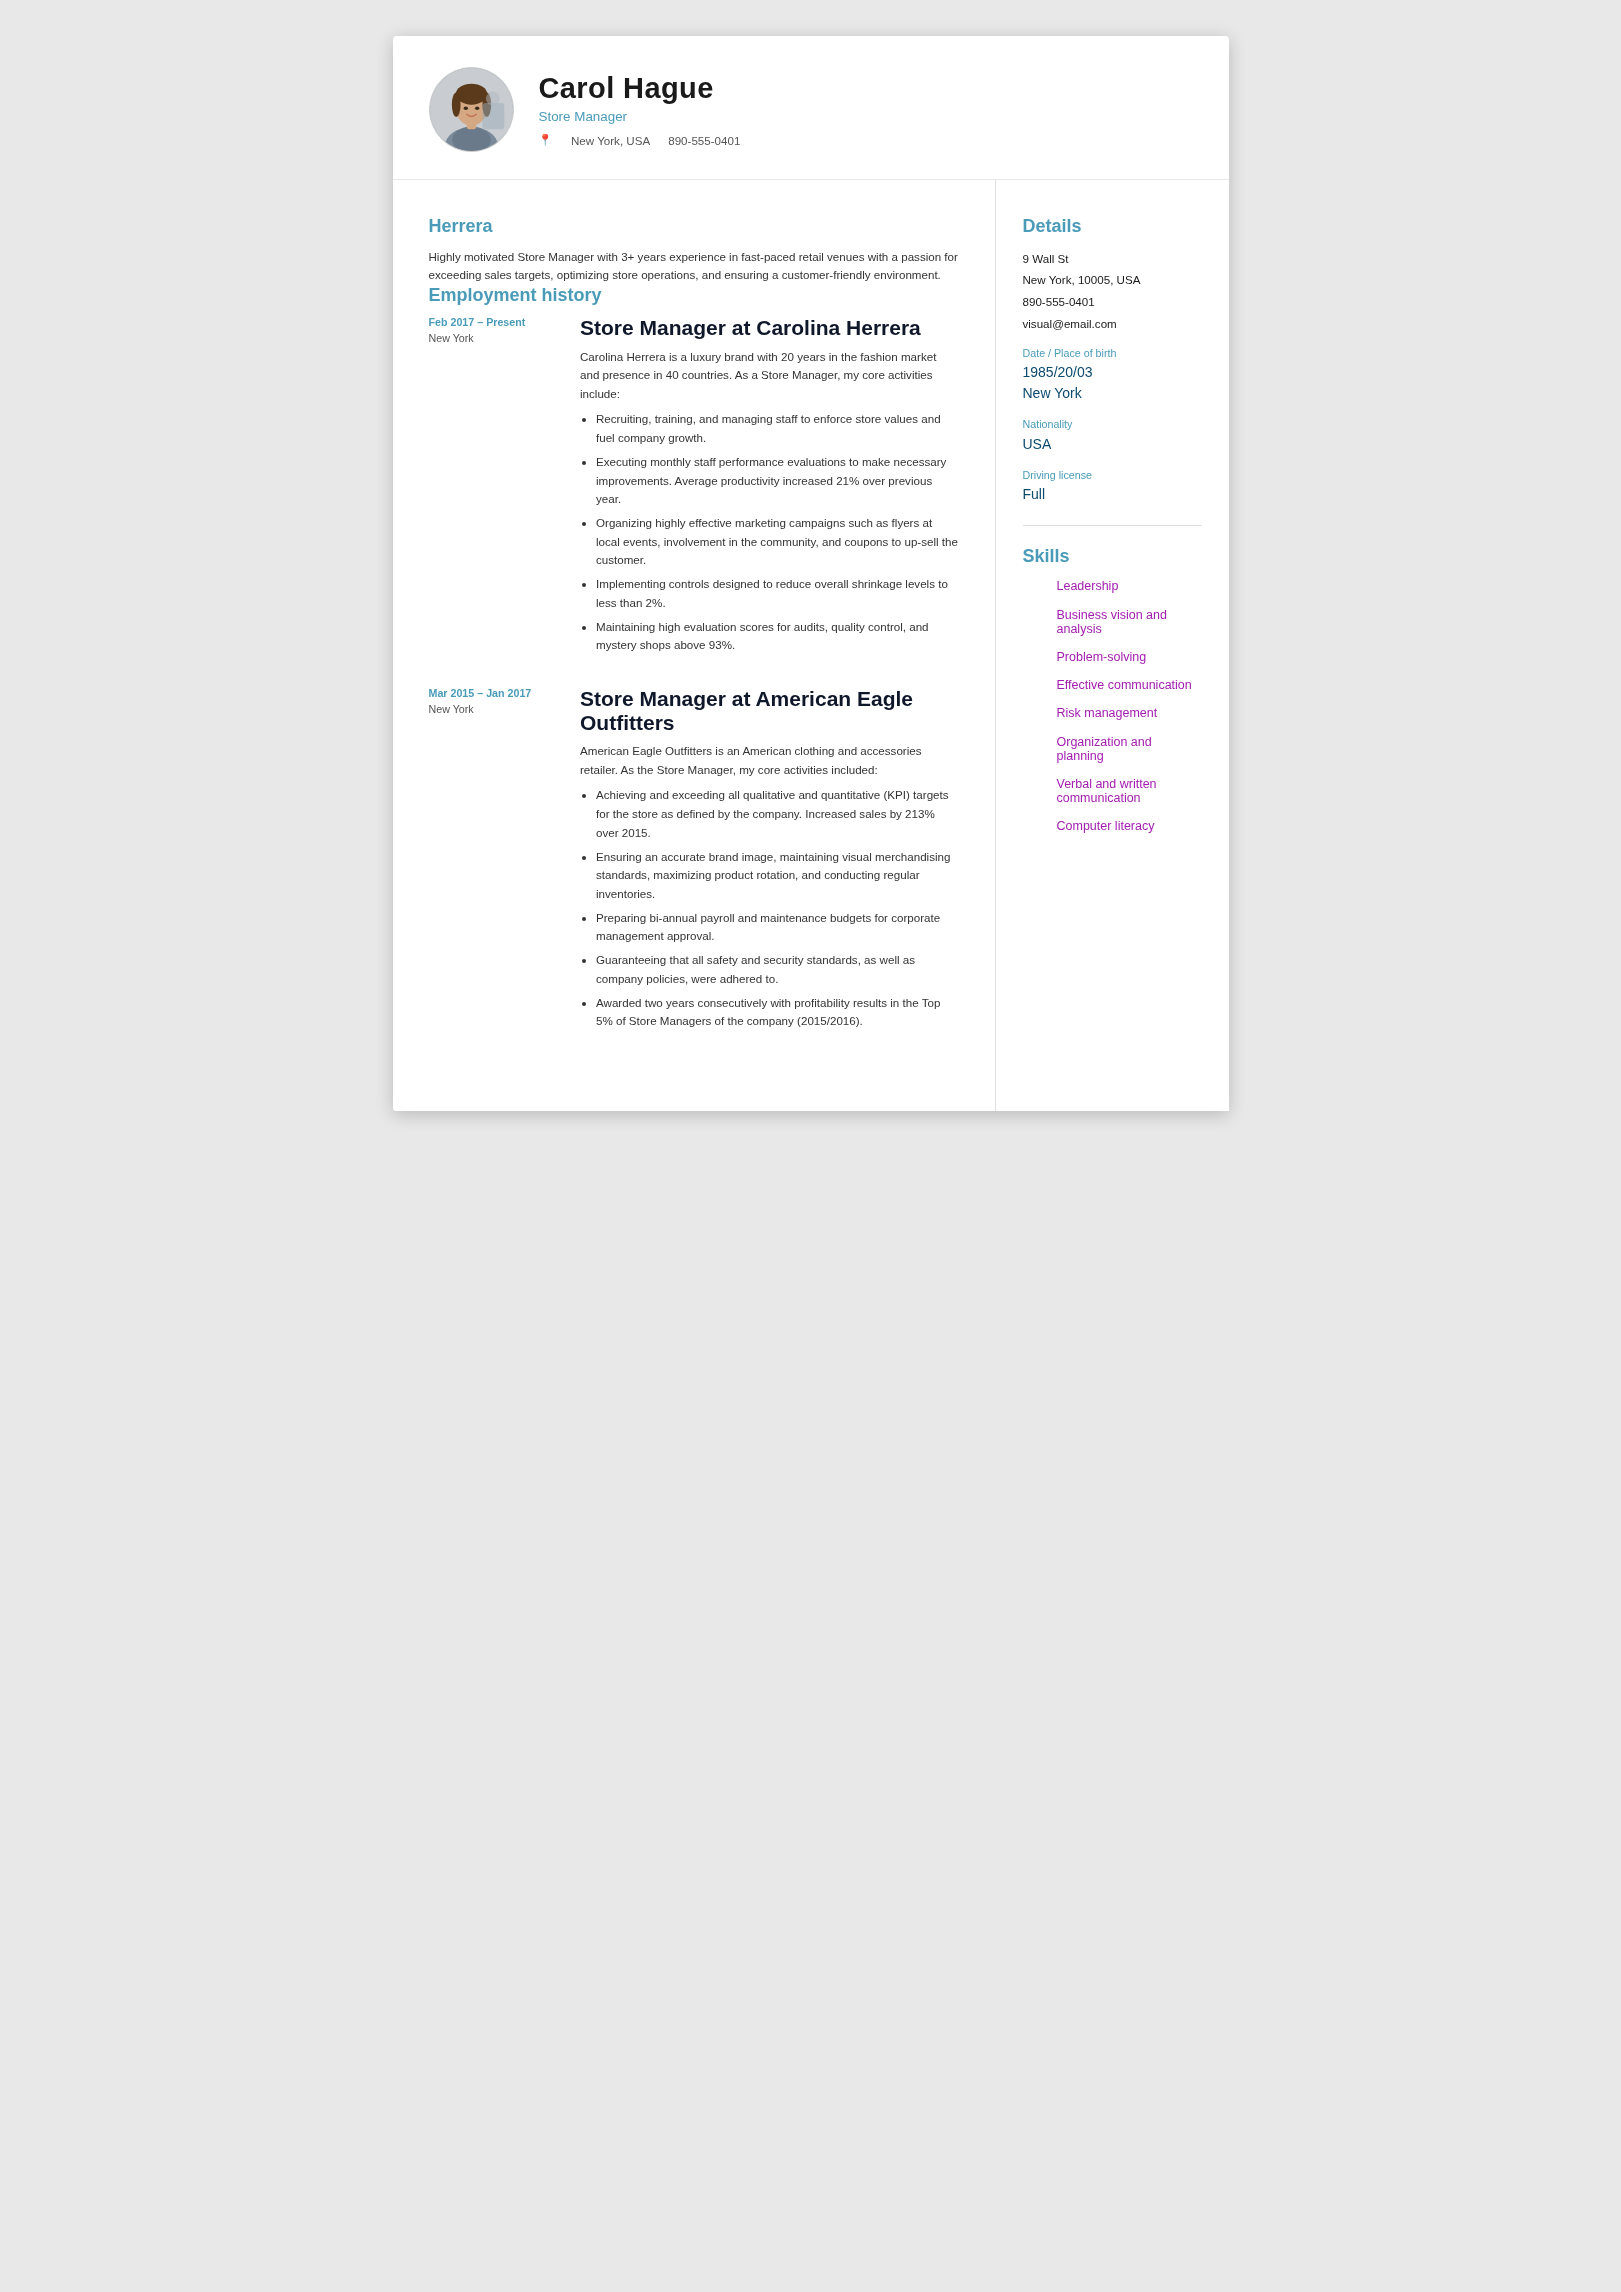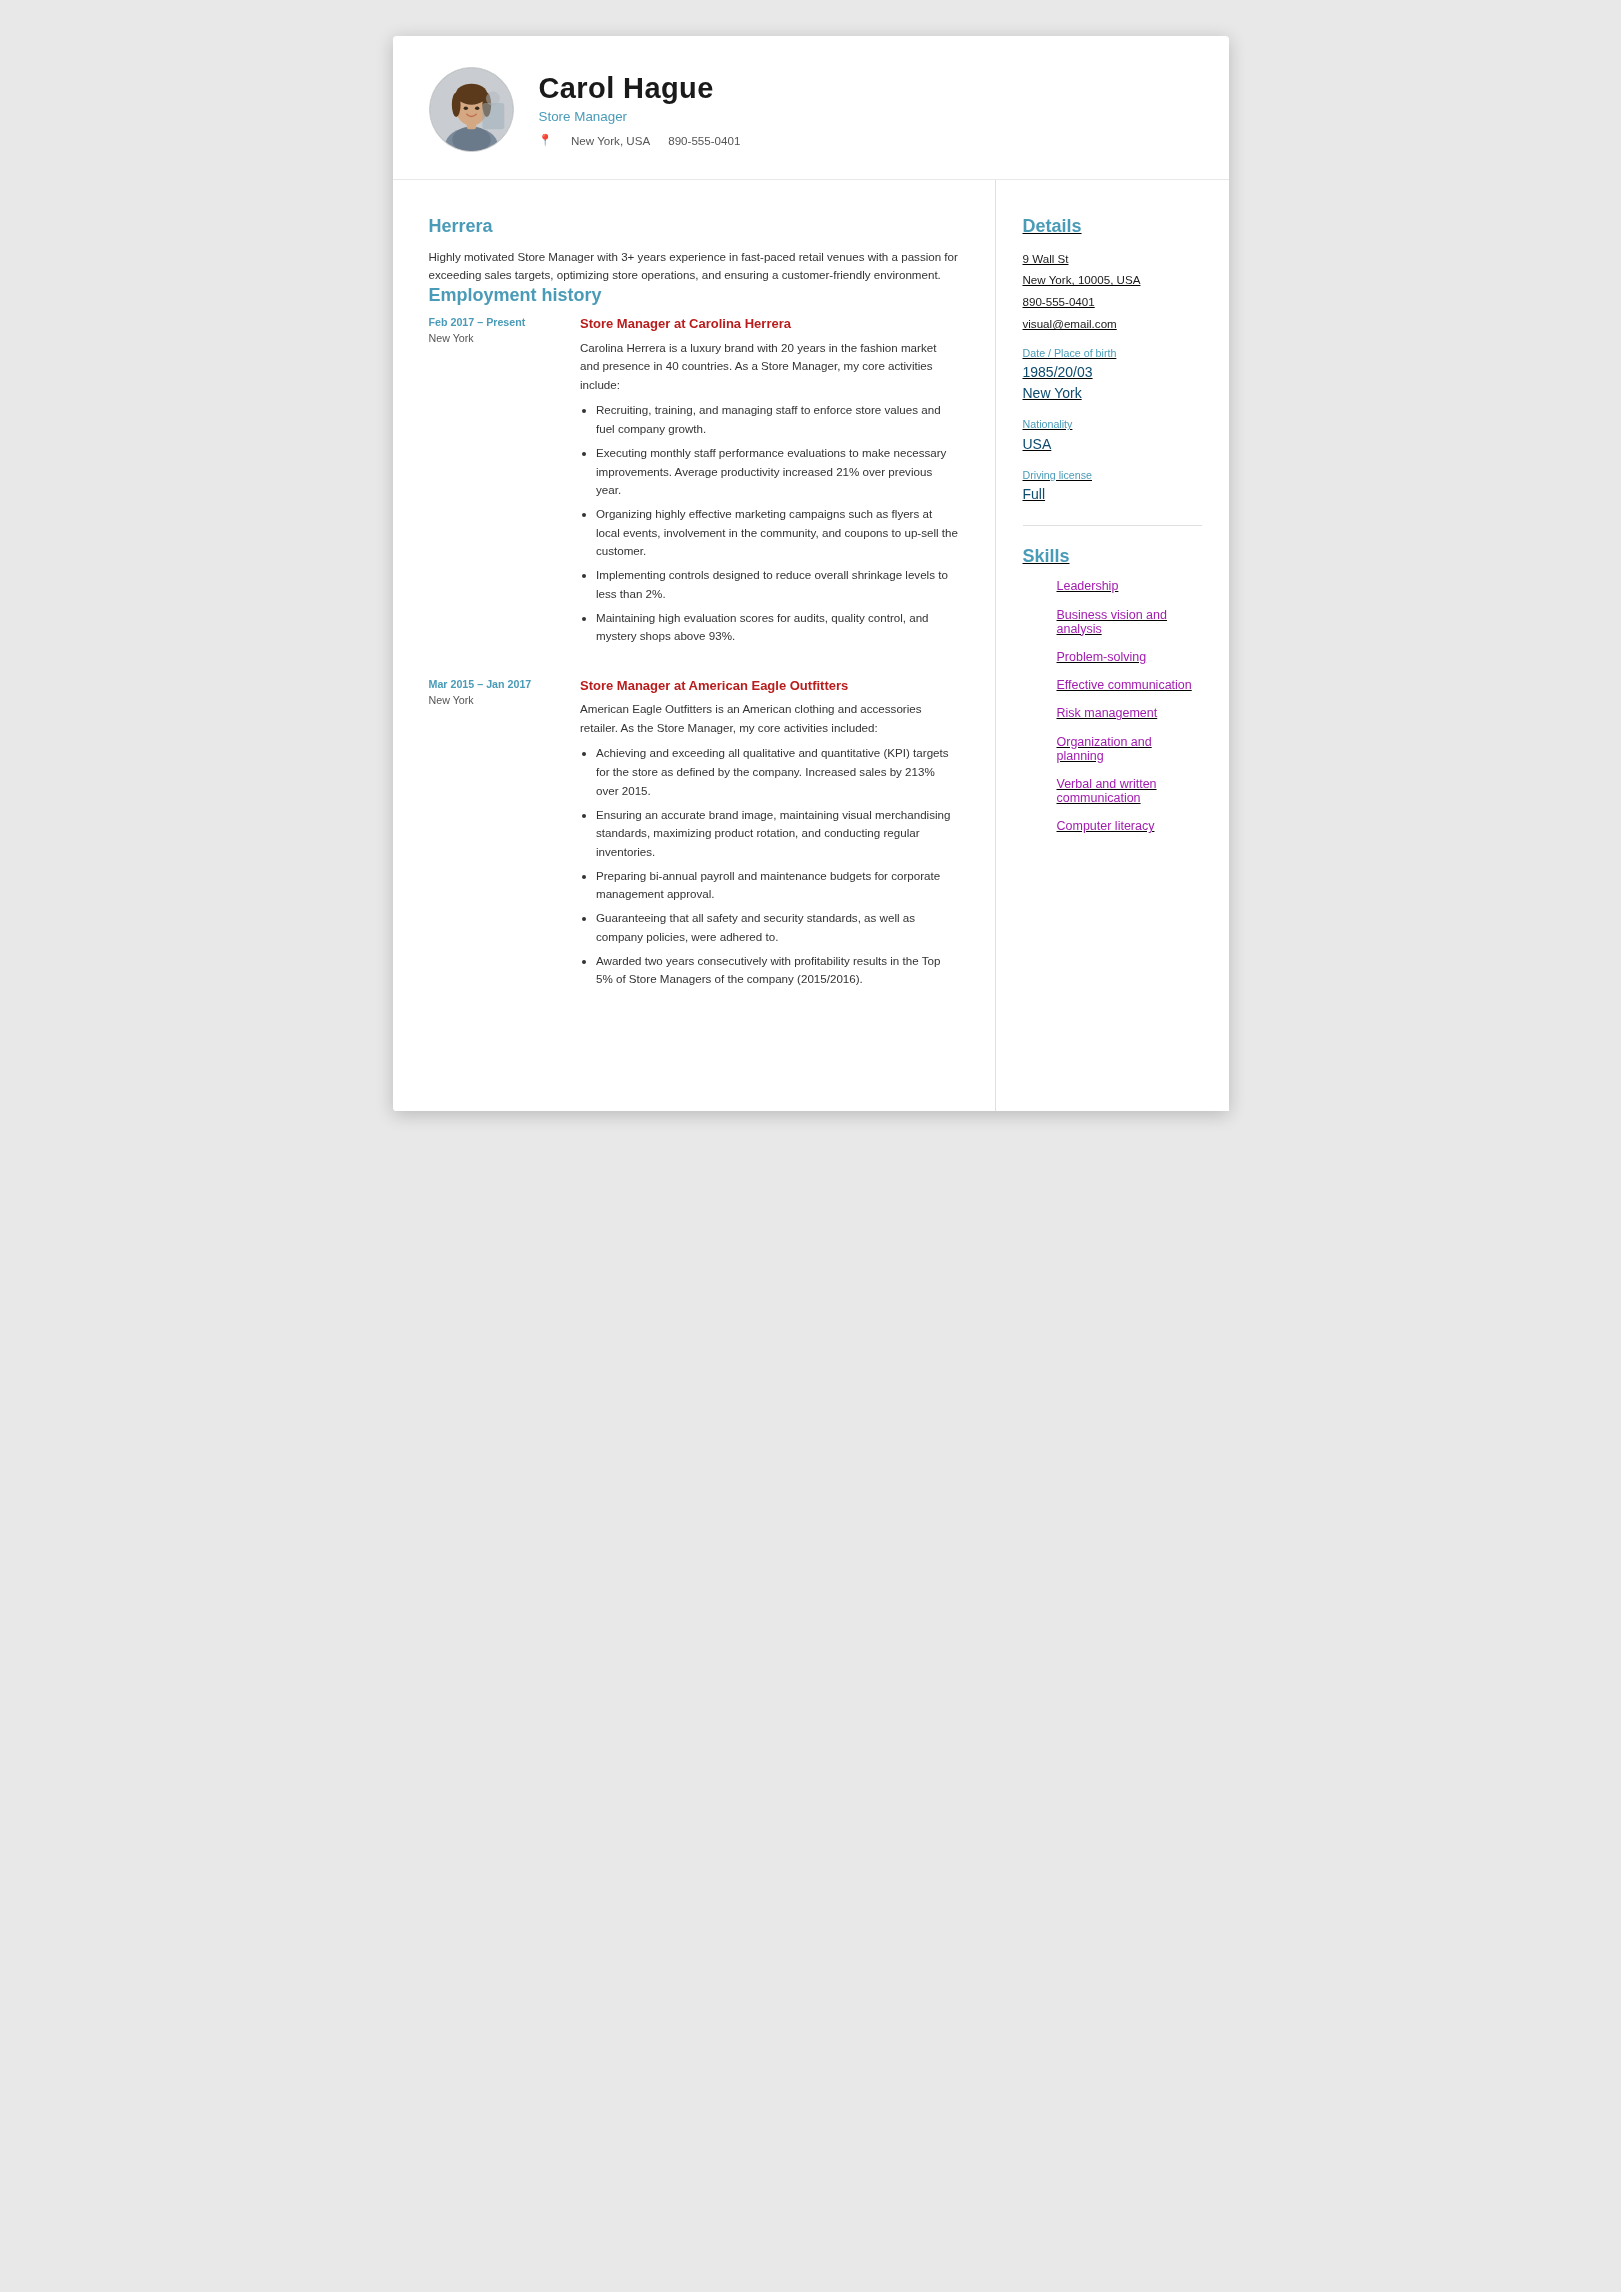--- a/index.html
+++ b/index.html
@@ -29,21 +29,20 @@
     .main-col {
       flex: 1;
       padding: 36px 36px 36px 36px;
       border-right: 0.9px solid #e0e0e0;
     }
     
     .sidebar-col {
       width: 233px;
       padding: 36px 27px 36px 27px;
       background: #fff;
-      text-decoration: underline;
     }
     
     .header-section {
       display: flex;
       align-items: center;
       padding: 31px 36px 27px 36px;
       border-bottom: 0.9px solid #e8e8e8;
     }
     .avatar-circle {
       width: 85px;
@@ -120,23 +119,23 @@
       font-weight: bold;
     }
     .entry-location {
       font-size: 10.7px;
       color: #555;
       font-family: 'Arial', sans-serif;
       margin-top: 3.6px;
     }
     .entry-content {}
     .entry-job-title {
-      font-size: 13px;
-      font-weight: bold;
-      color: #b91c1c;
+      font-size: 21px;
+      font-weight: bold;
+      color: #0f172a;
       font-family: 'Arial', sans-serif;
       margin-bottom: 7.2px;
     }
     .entry-description {
       font-size: 11.6px;
       color: #333;
       line-height: 1.6;
       font-family: 'Arial', sans-serif;
       margin-bottom: 7.2px;
     }

